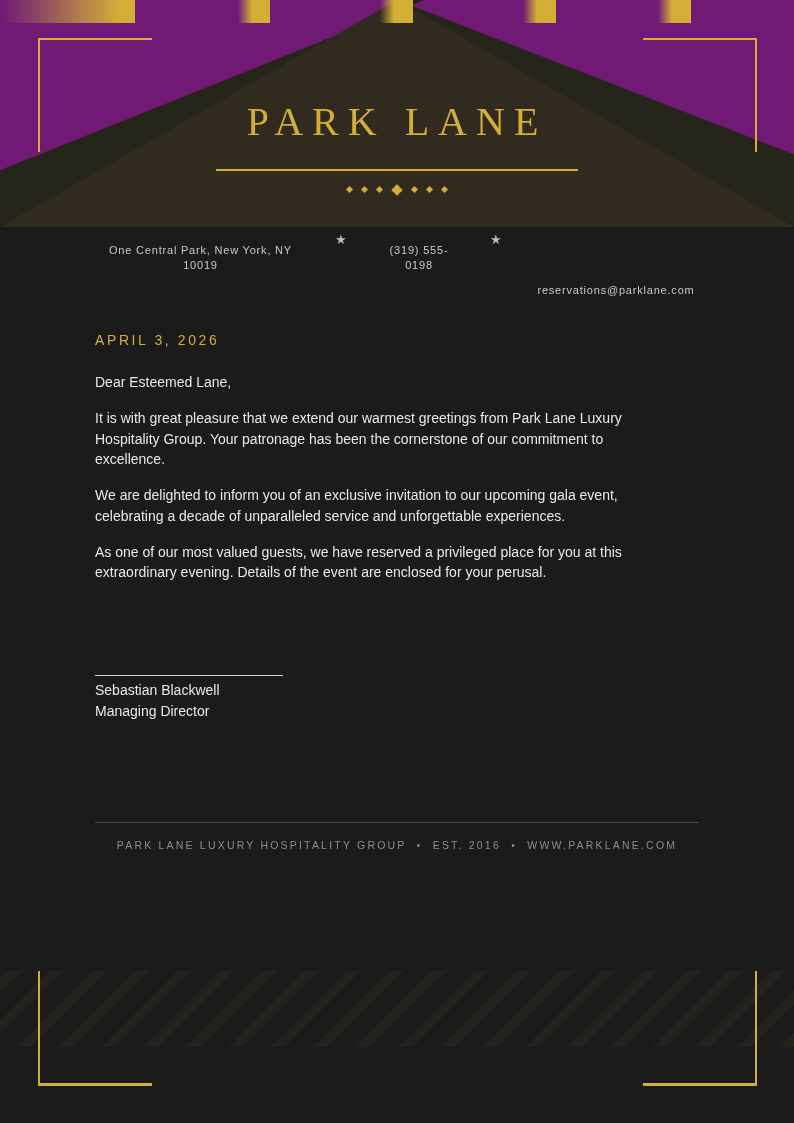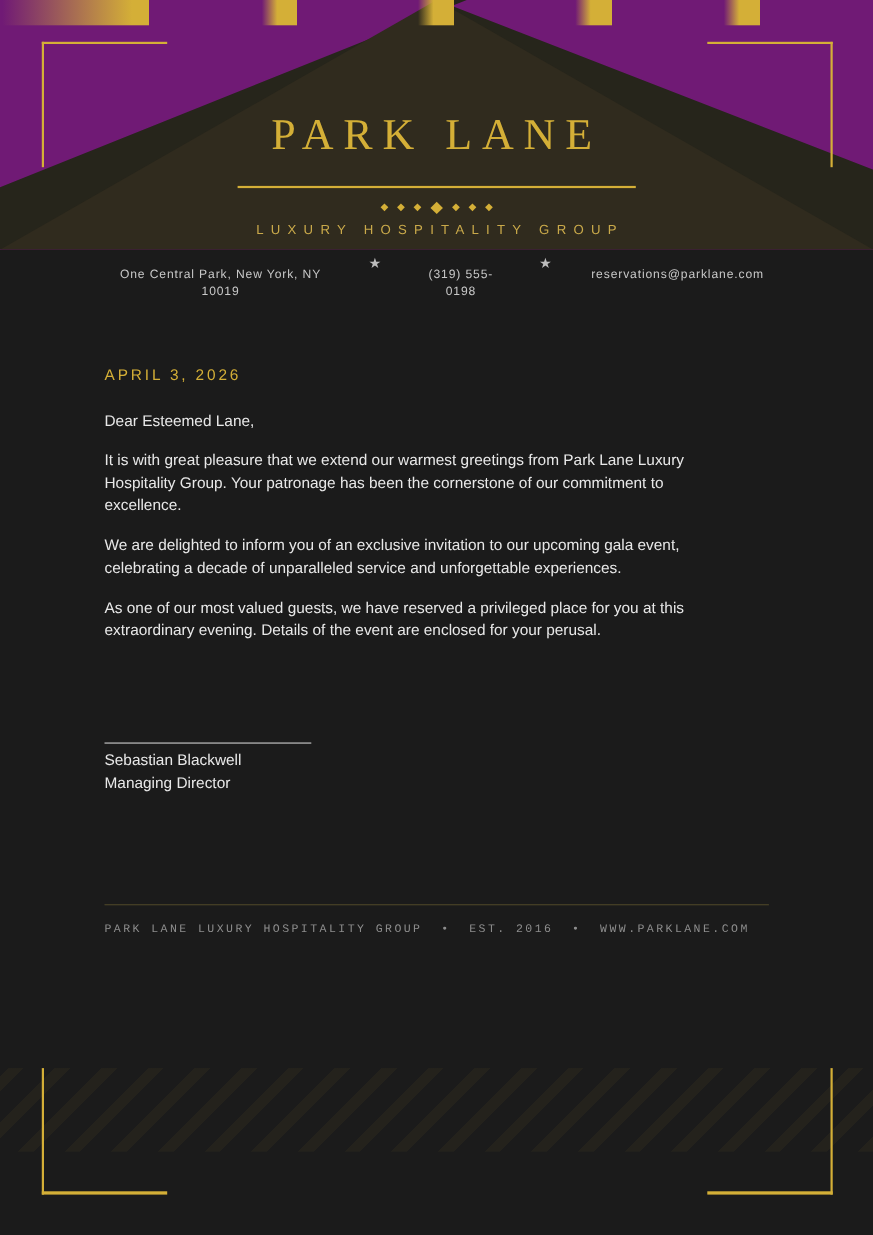--- a/index.html
+++ b/index.html
@@ -31,48 +31,47 @@
   .tagline { position:absolute; left:0; top:202px; width:794px; text-align:center; font-size:12px;
              letter-spacing:6.6px; color:#c9a94a; padding-left:6px; box-sizing:border-box; }
   .contact { position:absolute; top:243px; font-size:11px; color:#c8c8c8; letter-spacing:0.8px; text-align:center; line-height:15px; }
   .star { position:absolute; top:232px; font-size:13px; color:#bdbdbd; }
   .date { position:absolute; left:95px; top:332px; font-size:14px; letter-spacing:2.6px; color:#d4af37; }
   .letter { position:absolute; left:95px; top:372px; width:570px; font-size:14px; line-height:20.5px; color:#e8e8e8; }
   .letter p { margin:0 0 15.5px 0; }
   .sigline { position:absolute; left:95px; top:675px; width:188px; height:1px; background:#cfcfcf; }
   .signame { position:absolute; left:95px; top:680px; font-size:14px; line-height:21px; color:#e8e8e8; }
   .footrule { position:absolute; left:95px; top:822px; width:604px; height:1px; background:#4e4629; }
-  .footer { position:absolute; left:95px; top:839px; width:604px; text-align:left; font-size:10.5px;
-            letter-spacing:2.2px; color:#8d8d8d;font-family:Liberation Mono, monospace; }
+  .footer { position:absolute; left:95px; top:839px; width:604px; text-align:center; font-size:10.5px;
+            letter-spacing:2.2px; color:#8d8d8d; }
   .stripes { position:absolute; left:0; top:971px; width:794px; height:76px;
     background: repeating-linear-gradient(-45deg, #24221c 0px, #24221c 10px, transparent 10px, transparent 30px); }
 </style>
 </head>
 <body>
 
 <div class="header">
   <div class="tri-outer"></div>
   <div class="tri-inner"></div>
   <div class="topbars"></div>
   <div class="brand">PARK LANE</div>
   <div class="brand-rule"></div>
   <div class="diamonds">
     <span class="dm"></span><span class="dm"></span><span class="dm"></span><span class="dm big"></span><span class="dm"></span><span class="dm"></span><span class="dm"></span>
   </div>
-  <div class="tagline">LUXURY HOSPITALITY GROUP</div>
 </div>
 
 <div class="corner c-tl"></div>
 <div class="corner c-tr"></div>
 
 <div class="contact" style="left:98px; width:205px;">One Central Park, New York, NY 10019</div>
 <span class="star" style="left:335px;">★</span>
 <div class="contact" style="left:384px; width:70px;">(319) 555-0198</div>
 <span class="star" style="left:490px;">★</span>
-<div class="contact" style="left:530px; width:172px;">reservations@parklane.com</div>
+<div class="contact" style="left:530px; width:172px;margin-top:40px;">reservations@parklane.com</div>
 
 <div class="date">APRIL 3, 2026</div>
 
 <div class="letter">
   <p>Dear Esteemed Lane,</p>
   <p>It is with great pleasure that we extend our warmest greetings from Park Lane Luxury Hospitality Group. Your patronage has been the cornerstone of our commitment to excellence.</p>
   <p>We are delighted to inform you of an exclusive invitation to our upcoming gala event, celebrating a decade of unparalleled service and unforgettable experiences.</p>
   <p>As one of our most valued guests, we have reserved a privileged place for you at this extraordinary evening. Details of the event are enclosed for your perusal.</p>
 </div>
 

